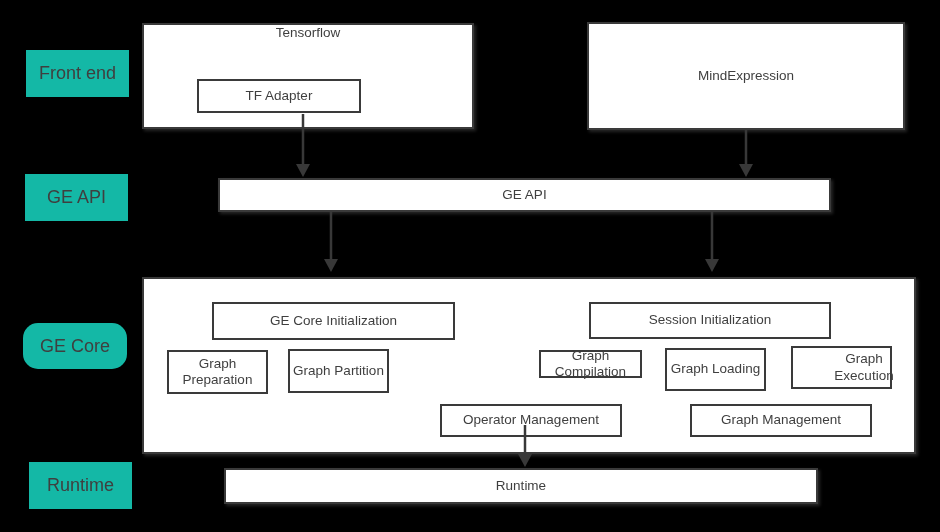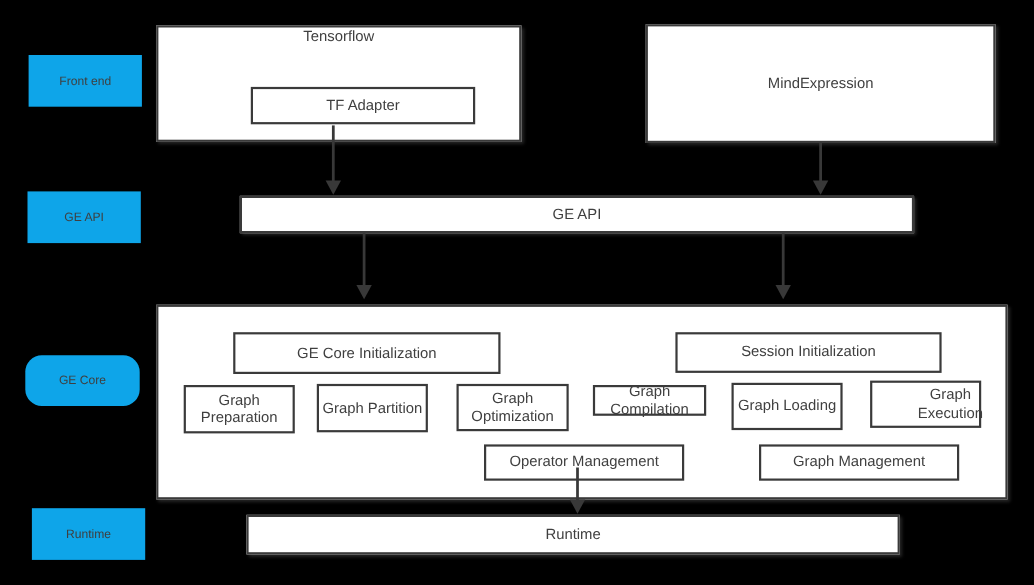--- a/index.html
+++ b/index.html
@@ -24,64 +24,64 @@
     box-sizing: border-box;
     display: flex;
     align-items: center;
     justify-content: center;
     text-align: center;
     line-height: 1.2;
     box-shadow: 2px 2px 3px rgba(110,110,110,0.35);
   }
   .row-label {
     position: absolute;
-    background: #0ea5e9;
+    background: #14b8a6;
     border: none;
     box-sizing: border-box;
     display: flex;
     align-items: center;
     justify-content: center;
     text-align: center;
-    font-size: 11px;
+    font-size: 18px;
   }
   
   .lbl-front-end { left: 26px; top: 50px;  width: 103px; height: 47px; }
   .lbl-ge-api    { left: 25px; top: 174px; width: 103px; height: 47px; }
   .lbl-ge-core   { left: 23px; top: 323px; width: 104px; height: 46px; border-radius: 15px; }
   .lbl-runtime   { left: 29px; top: 462px; width: 103px; height: 47px; }
 
   
   .tensorflow-box {
     left: 142px; top: 23px; width: 332px; height: 106px;
     flex-direction: column;
     justify-content: flex-start;
   }
   .tensorflow-title {
     display: block;
   }
   .tf-adapter-box {
-    left: 84px; top: 54px; width: 204px; height: 34px;
+    left: 53px; top: 54px; width: 164px; height: 34px;
     box-shadow: none;
     align-items: center;
   }
   .mindexpression-box { left: 587px; top: 22px; width: 318px; height: 108px; }
 
   
   .ge-api-bar { left: 218px; top: 178px; width: 613px; height: 34px; }
 
   
   .ge-core-box {
     left: 142px; top: 248px; width: 774px; height: 177px;
     display: block;
     box-shadow: 2px 2px 3px rgba(110,110,110,0.35);
     margin-top: 29px;
   }
   .ge-core-box .box { box-shadow: none; }
   .init-ge-core  { left: 68px;  top: 23px; width: 243px; height: 38px; }
-  .init-session  { left: 470px; top: 23px; width: 242px; height: 37px; }
+  .init-session  { left: 445px; top: 23px; width: 242px; height: 37px; }
   .stage-0 { left: 23px;  top: 71px; width: 101px; height: 44px; }
   .stage-1 { left: 144px; top: 70px; width: 101px; height: 44px; }
   .stage-2 { left: 271px; top: 70px; width: 102px; height: 43px; }
   .stage-3 { left: 395px; top: 71px; width: 103px; height: 28px; }
   .stage-4 { left: 521px; top: 69px; width: 101px; height: 43px; }
   .stage-5 { left: 647px; top: 67px; width: 101px; height: 43px; padding-left: 45px; }
   .mgmt-0 { left: 49px;  top: 126px; width: 181px; height: 32px; }
   .mgmt-1 { left: 296px; top: 125px; width: 182px; height: 33px; }
   .mgmt-2 { left: 546px; top: 125px; width: 182px; height: 33px; }
 
@@ -127,23 +127,20 @@
     <div class="box init-session">
       <span>Session Initialization</span>
     </div>
 
     <div class="box stage-0">
       <span>Graph Preparation</span>
     </div>
     <div class="box stage-1">
       <span>Graph Partition</span>
     </div>
-    <div class="box stage-2">
-      <span>Graph Optimization</span>
-    </div>
     <div class="box stage-3">
       <span>Graph Compilation</span>
     </div>
     <div class="box stage-4">
       <span>Graph Loading</span>
     </div>
     <div class="box stage-5">
       <span>Graph Execution</span>
     </div>
 

